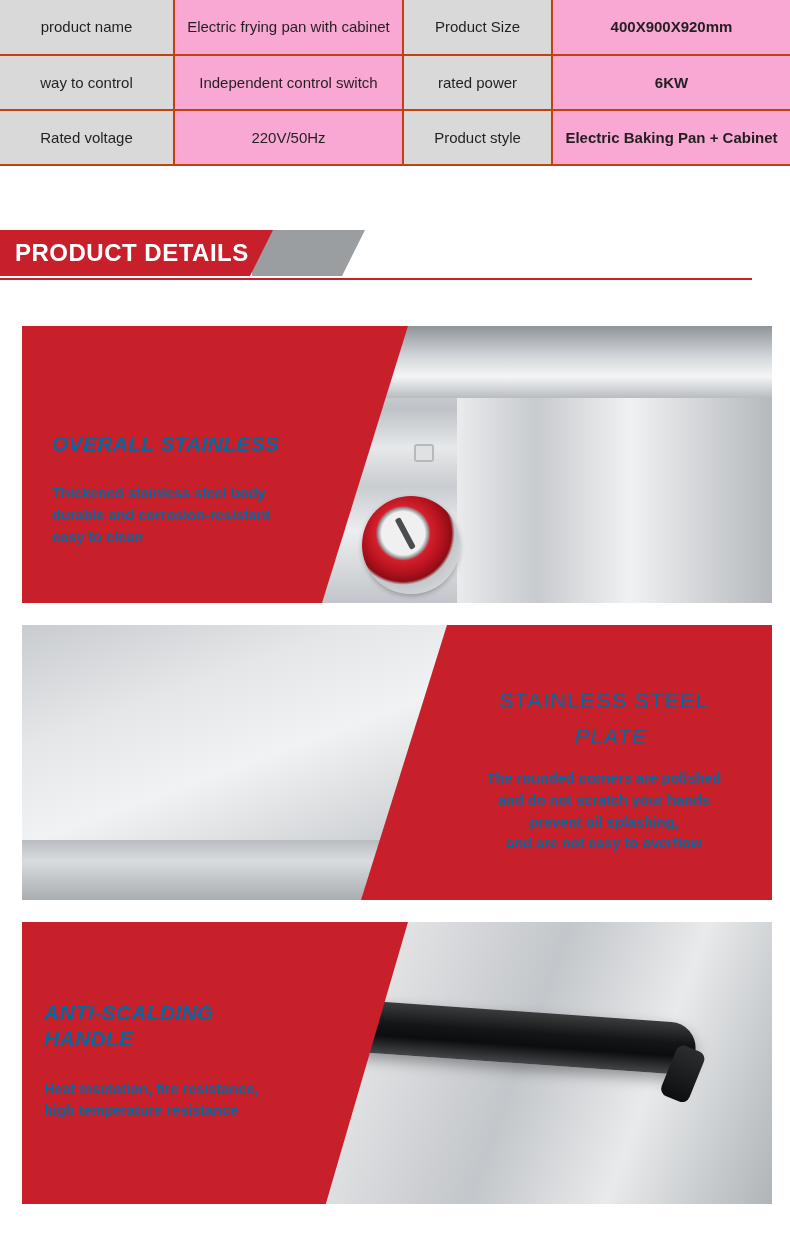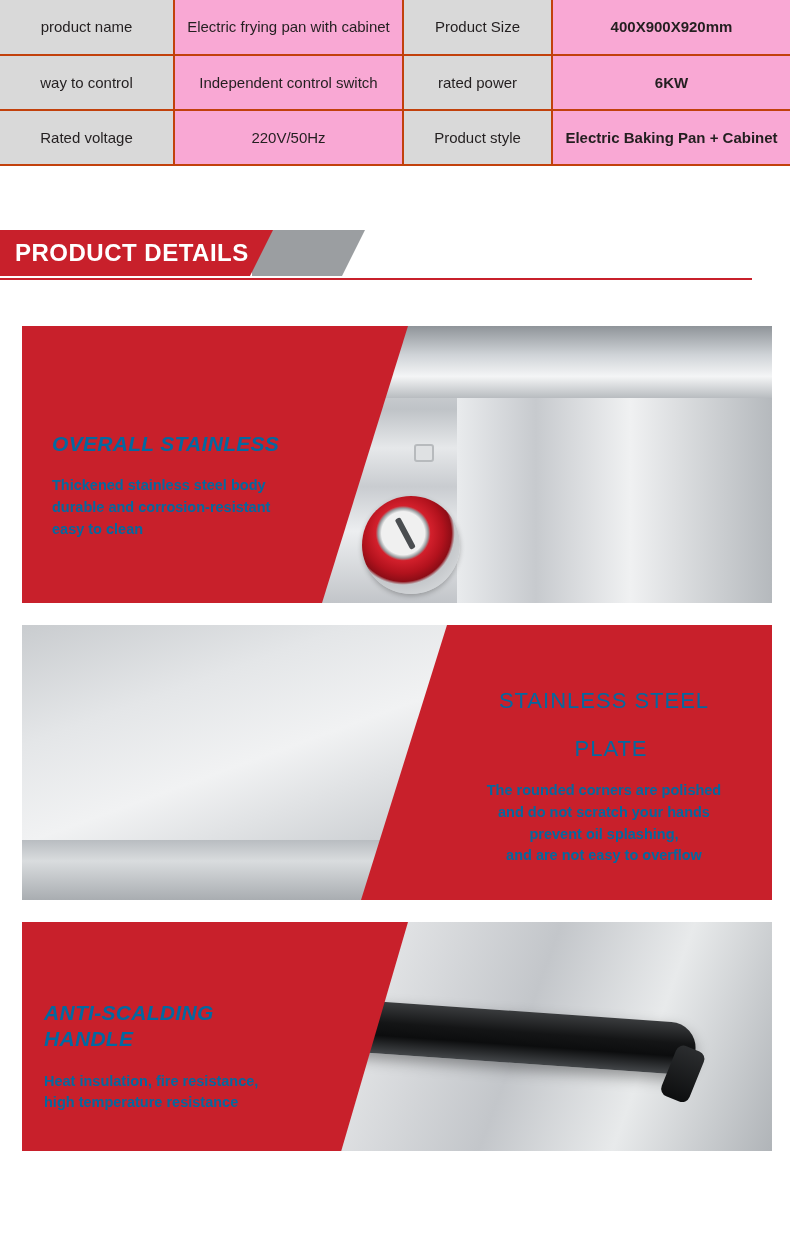--- a/index.html
+++ b/index.html
@@ -95,21 +95,21 @@
   
   .feature {
     position: relative;
     width: 750px;
     margin: 0 0 22px 22px;
     overflow: hidden;
     background: #d7d9dc;
   }
   .f1 { height: 277px; margin-top: 42px; }
   .f2 { height: 275px; }
-  .f3 { height: 229px; }
+  .f3 { height: 282px; }
 
   
   .photo {
     position: absolute; inset: 0;
   }
   .photo.steel-a {
     background:
       linear-gradient(180deg, #f2f3f4 0%, #d3d6d9 18%, #bfc3c7 30%, #e6e8ea 44%, #c9ccd0 58%, #eceef0 74%, #c2c5c9 100%);
   }
   .photo.steel-a::before {
@@ -221,29 +221,29 @@
 
   .ftext { position: absolute; z-index: 3; color: #0369a1; }
   .ftitle {
     font-size: 21px;
     font-weight: bold;
     font-style: italic;
     letter-spacing: .3px;
     line-height: 1.25;
   }
   .fbody {
-    margin-top: 18px;
+    margin-top: 26px;
     font-size: 14.5px;
     font-weight: bold;
     line-height: 1.5;
   }
   .f1 .ftext { left: 30px; top: 105px; width: 290px; }
   .f2 .ftext { right: 18px; top: 62px; width: 300px; text-align: center; }
   .f2 .ftitle { font-size: 22px; font-style: normal; letter-spacing: 1px; font-weight: normal; }
-  .f2 .ftitle .ln2 { display: block; padding-left: 14px; margin-top: 20px; }
+  .f2 .ftitle .ln2 { display: block; padding-left: 14px; margin-top: 8px; font-style: italic; }
   .f2 .fbody { margin-top: 18px; }
   .f3 .ftext { left: 22px; top: 78px; width: 280px; }
 </style>
 </head>
 <body>
 
 <div class="page">
 
   <table class="spec-table">
     <tbody>

